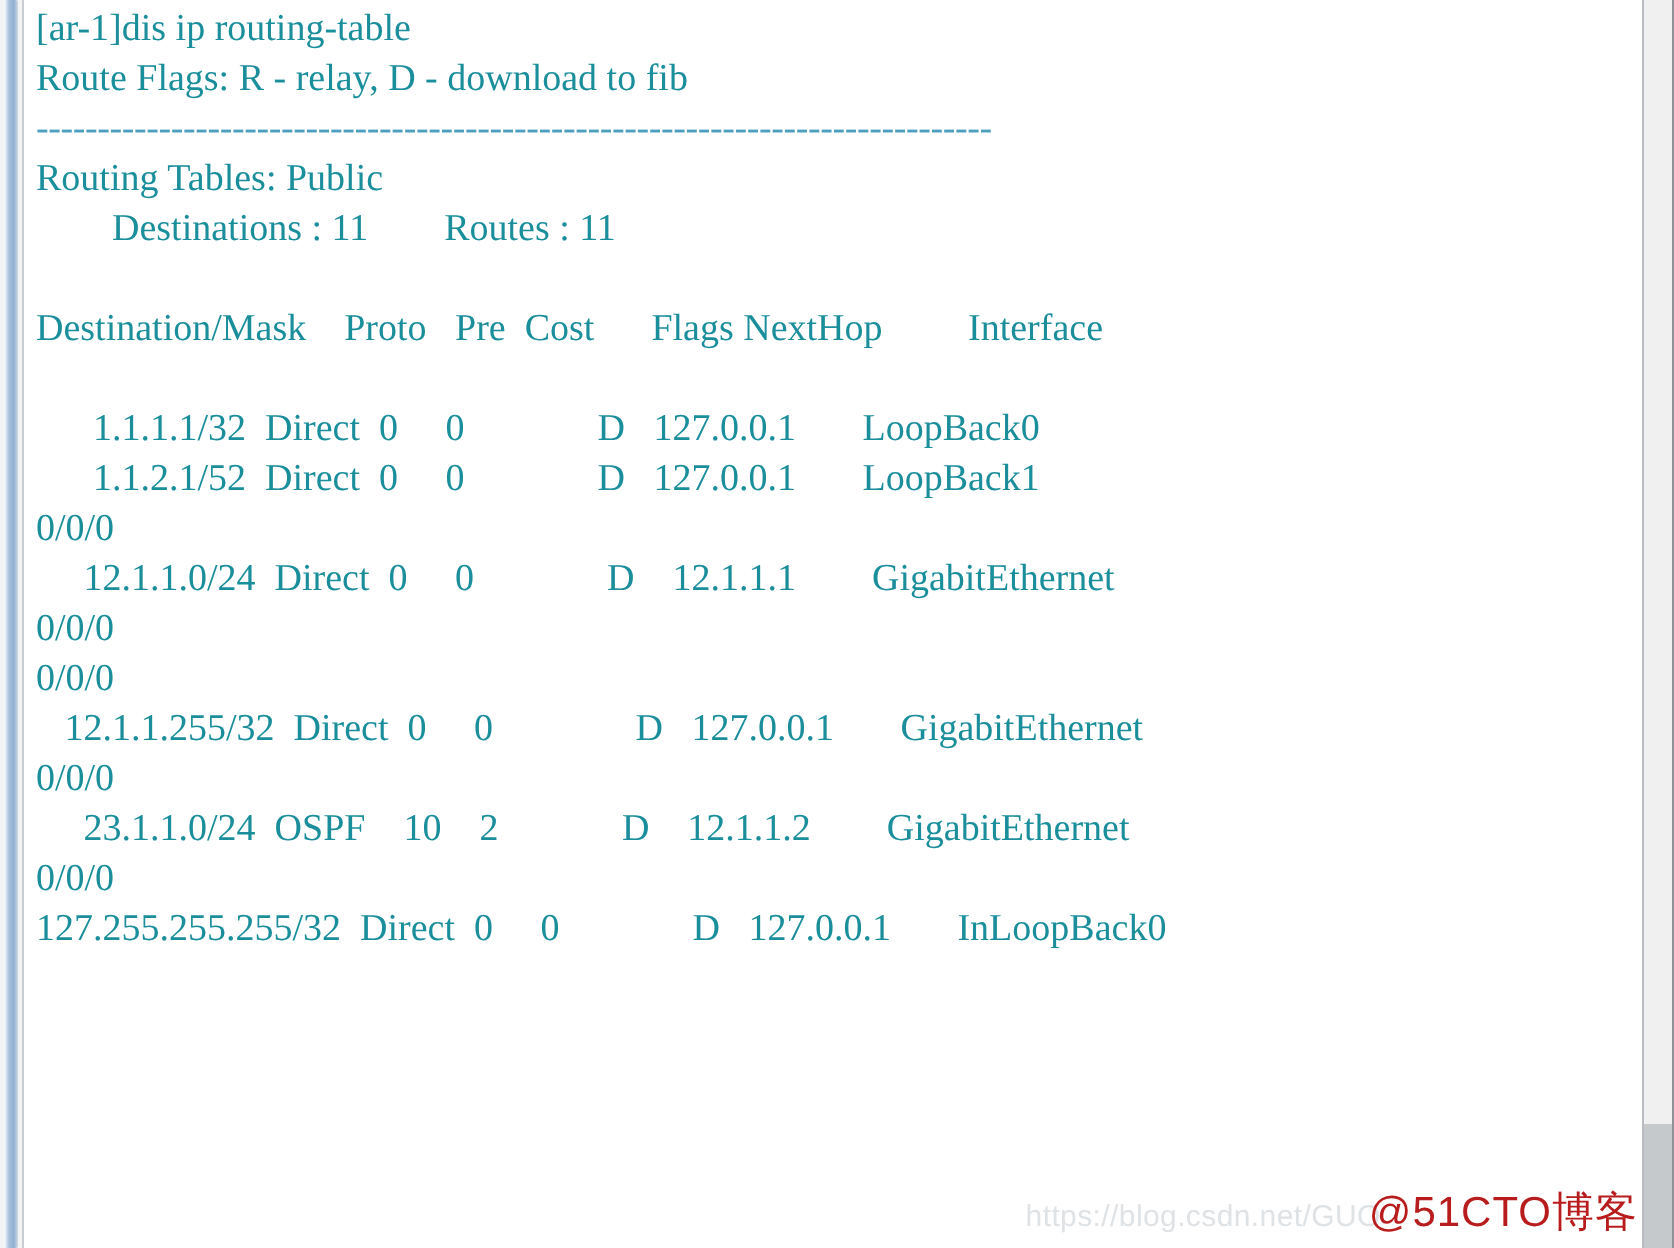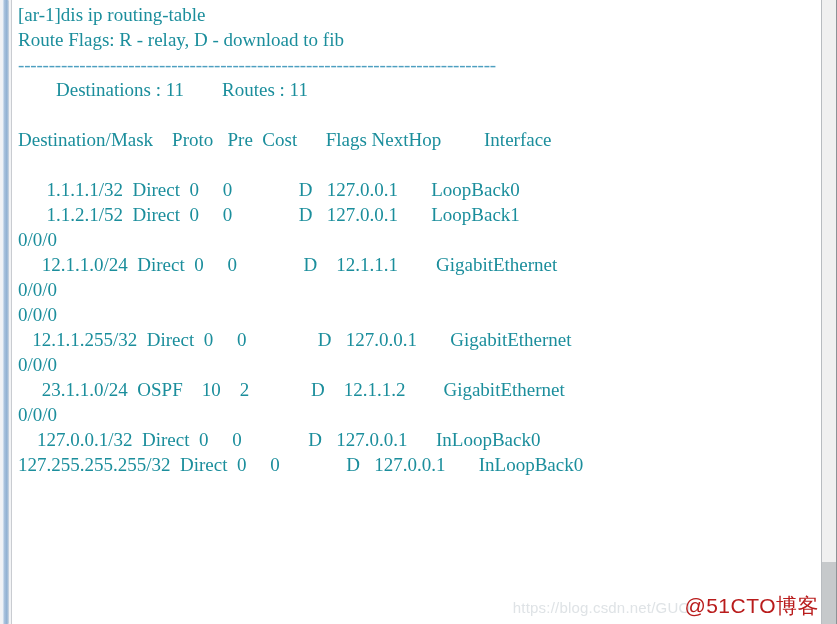--- a/index.html
+++ b/index.html
@@ -132,37 +132,37 @@
 
   <div class="left-scrollbar">
     <div class="thumb"></div>
   </div>
 
   <div class="console">
 
     <div class="line">[ar-1]dis ip routing-table</div>
     <div class="line">Route Flags: R - relay, D - download to fib</div>
     <div class="sep-line">------------------------------------------------------------------------------</div>
+    <div class="line">Routing Tables: Public</div>
     <div class="line">        Destinations : 11        Routes : 11</div>
     <div class="line blank">&nbsp;</div>
     <div class="line">Destination/Mask    Proto   Pre  Cost      Flags NextHop         Interface</div>
     <div class="line blank">&nbsp;</div>
 
     <div id="route-list">
         <div class="line">      1.1.1.1/32  Direct  0     0              D   127.0.0.1       LoopBack0</div>
         <div class="line">      1.1.2.1/52  Direct  0     0              D   127.0.0.1       LoopBack1</div>
         <div class="line">0/0/0</div>
         <div class="line">     12.1.1.0/24  Direct  0     0              D    12.1.1.1        GigabitEthernet</div>
         <div class="line">0/0/0</div>
         <div class="line">0/0/0</div>
         <div class="line">   12.1.1.255/32  Direct  0     0               D   127.0.0.1       GigabitEthernet</div>
         <div class="line">0/0/0</div>
         <div class="line">     23.1.1.0/24  OSPF    10    2             D    12.1.1.2        GigabitEthernet</div>
         <div class="line">0/0/0</div>
-        <div class="line">    127.0.0.1/32  Direct  0     0              D   127.0.0.1      InLoopBack0</div>
         <div class="line">127.255.255.255/32  Direct  0     0              D   127.0.0.1       InLoopBack0</div>
       </div>
 
   </div>
 
   <div class="right-gutter">
     <div class="gutter-block"></div>
   </div>
 
   <div class="watermark">

